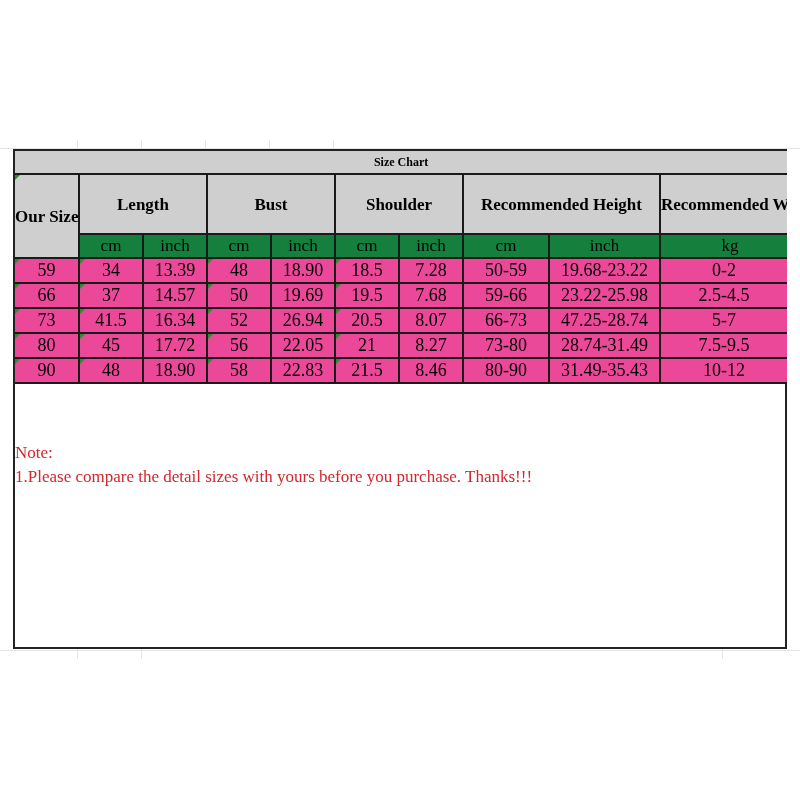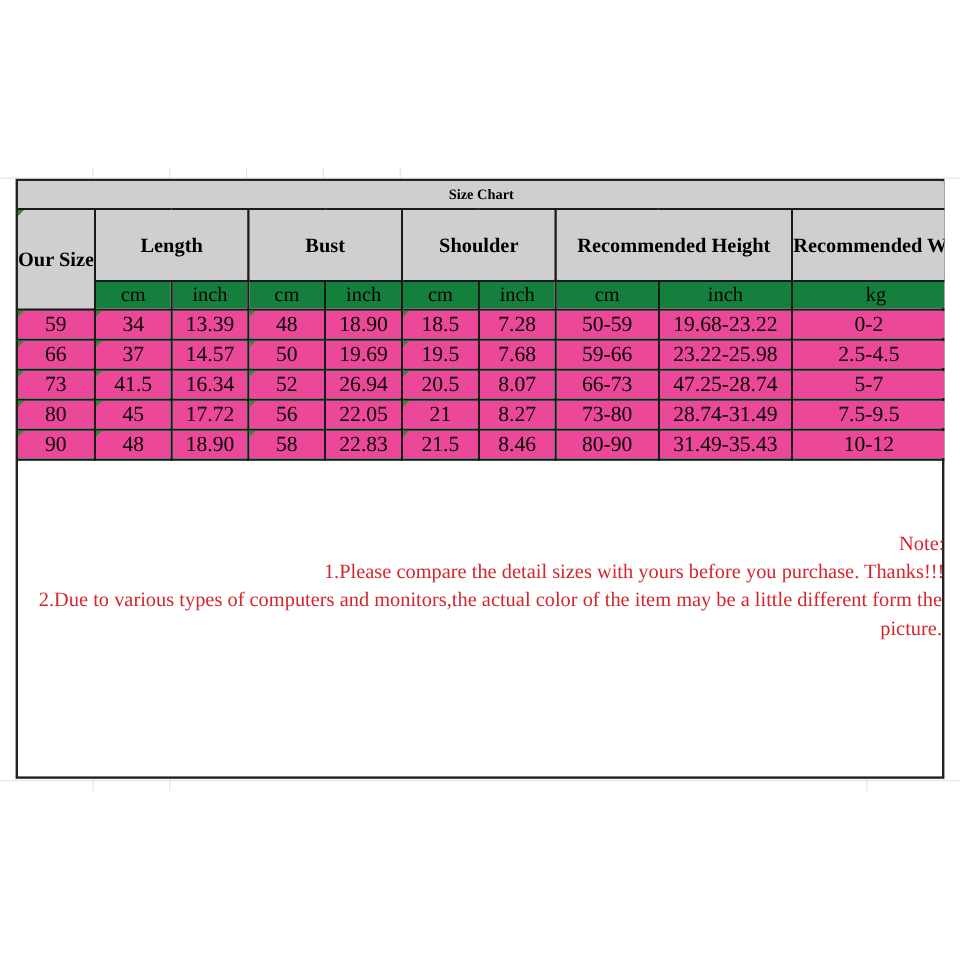--- a/index.html
+++ b/index.html
@@ -91,21 +91,21 @@
     width: 0;
     height: 0;
     border-top: 5px solid #2e8b2e;
     border-right: 5px solid transparent;
   }
   .notes {
     position: absolute;
     left: 0;
     top: 290px;
     width: 772px;
-    text-align: right;
+    text-align: left;
     color: #d3262e;
     font-size: 17px;
     line-height: 23.5px;
   }
   .notes div {
     white-space: nowrap;
   }
   .notes .wrap {
     white-space: normal;
     padding: 0 2px;
@@ -232,15 +232,14 @@
       <td>80-90</td>
       <td>31.49-35.43</td>
       <td class="last-col">10-12</td>
     </tr>
   </tbody>
     </table>
 
   <div class="notes">
     <div>Note:</div>
     <div>1.Please compare the detail sizes with yours before you purchase. Thanks!!!</div>
-    <div class="wrap">2.Due to various types of computers and monitors,the actual color of the item may be a little different form the picture.</div>
   </div>
 </div>
 
 </body></html>

